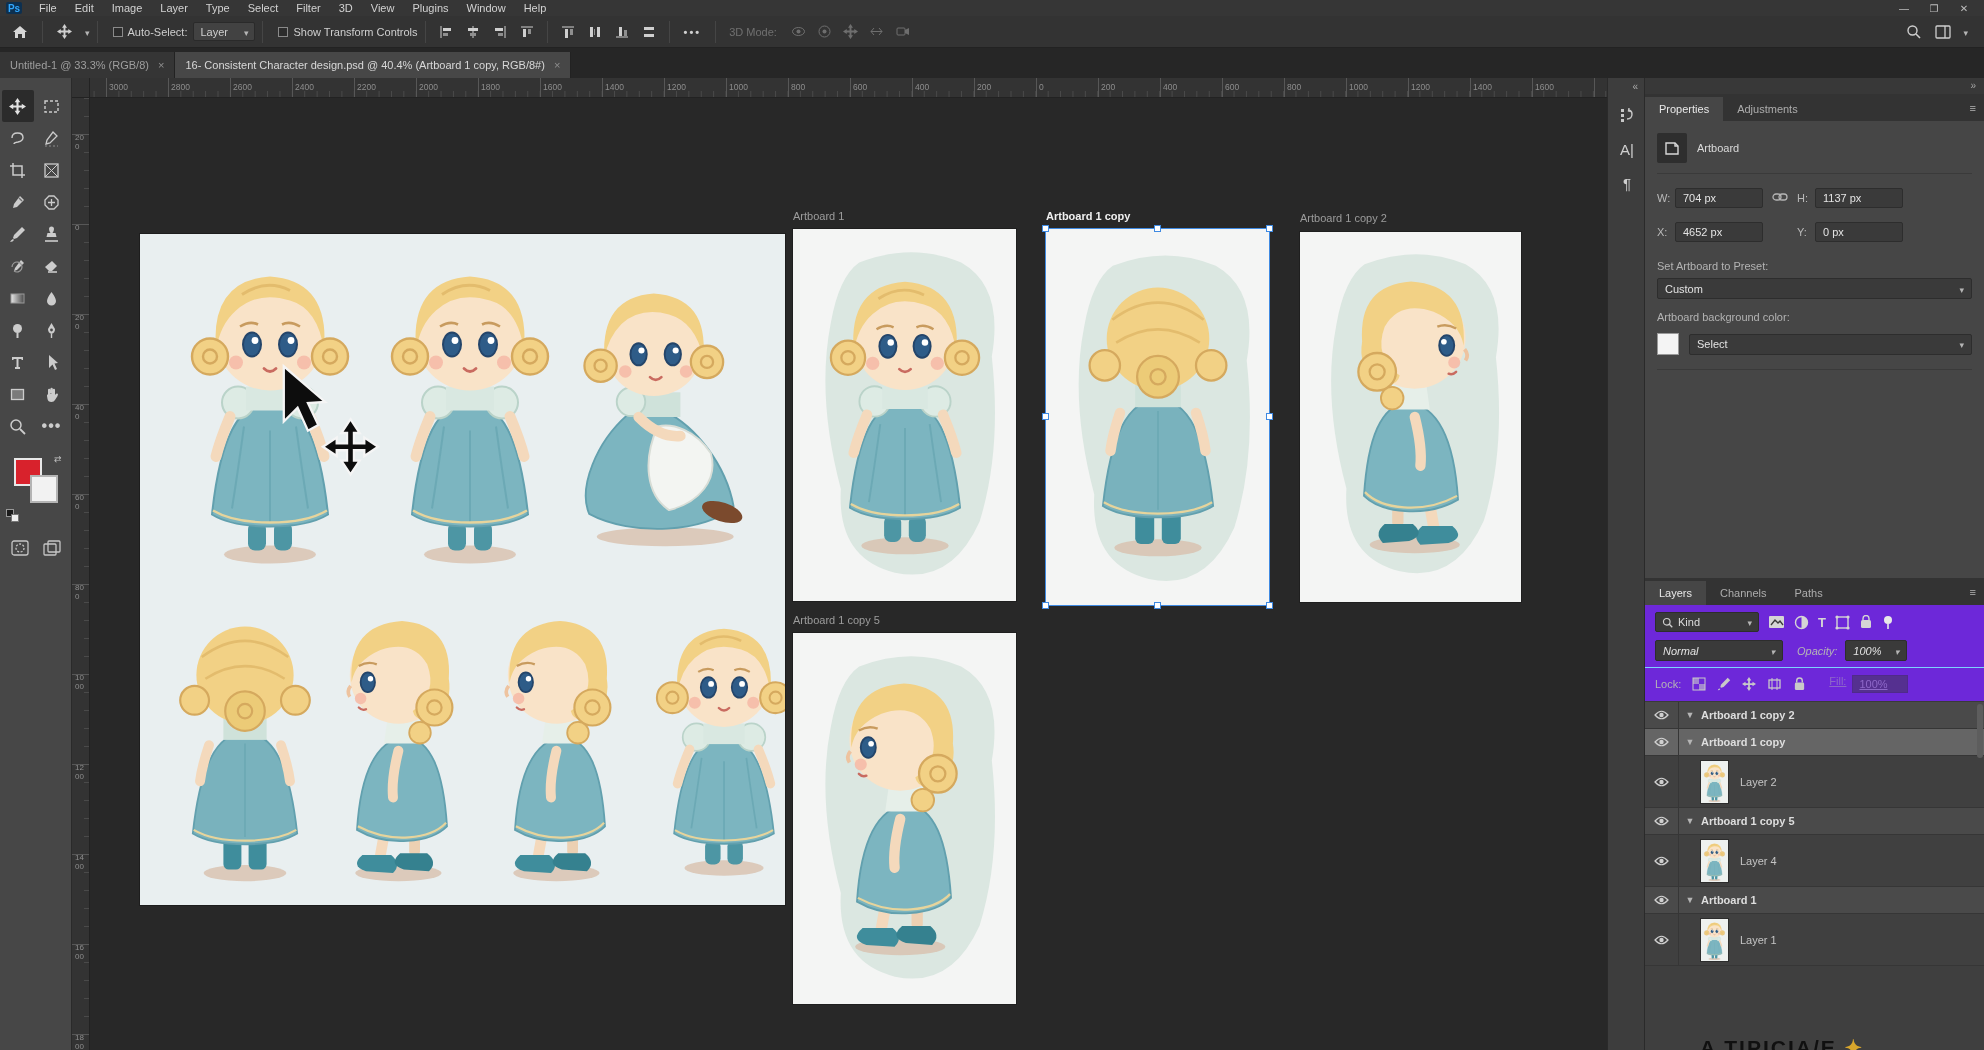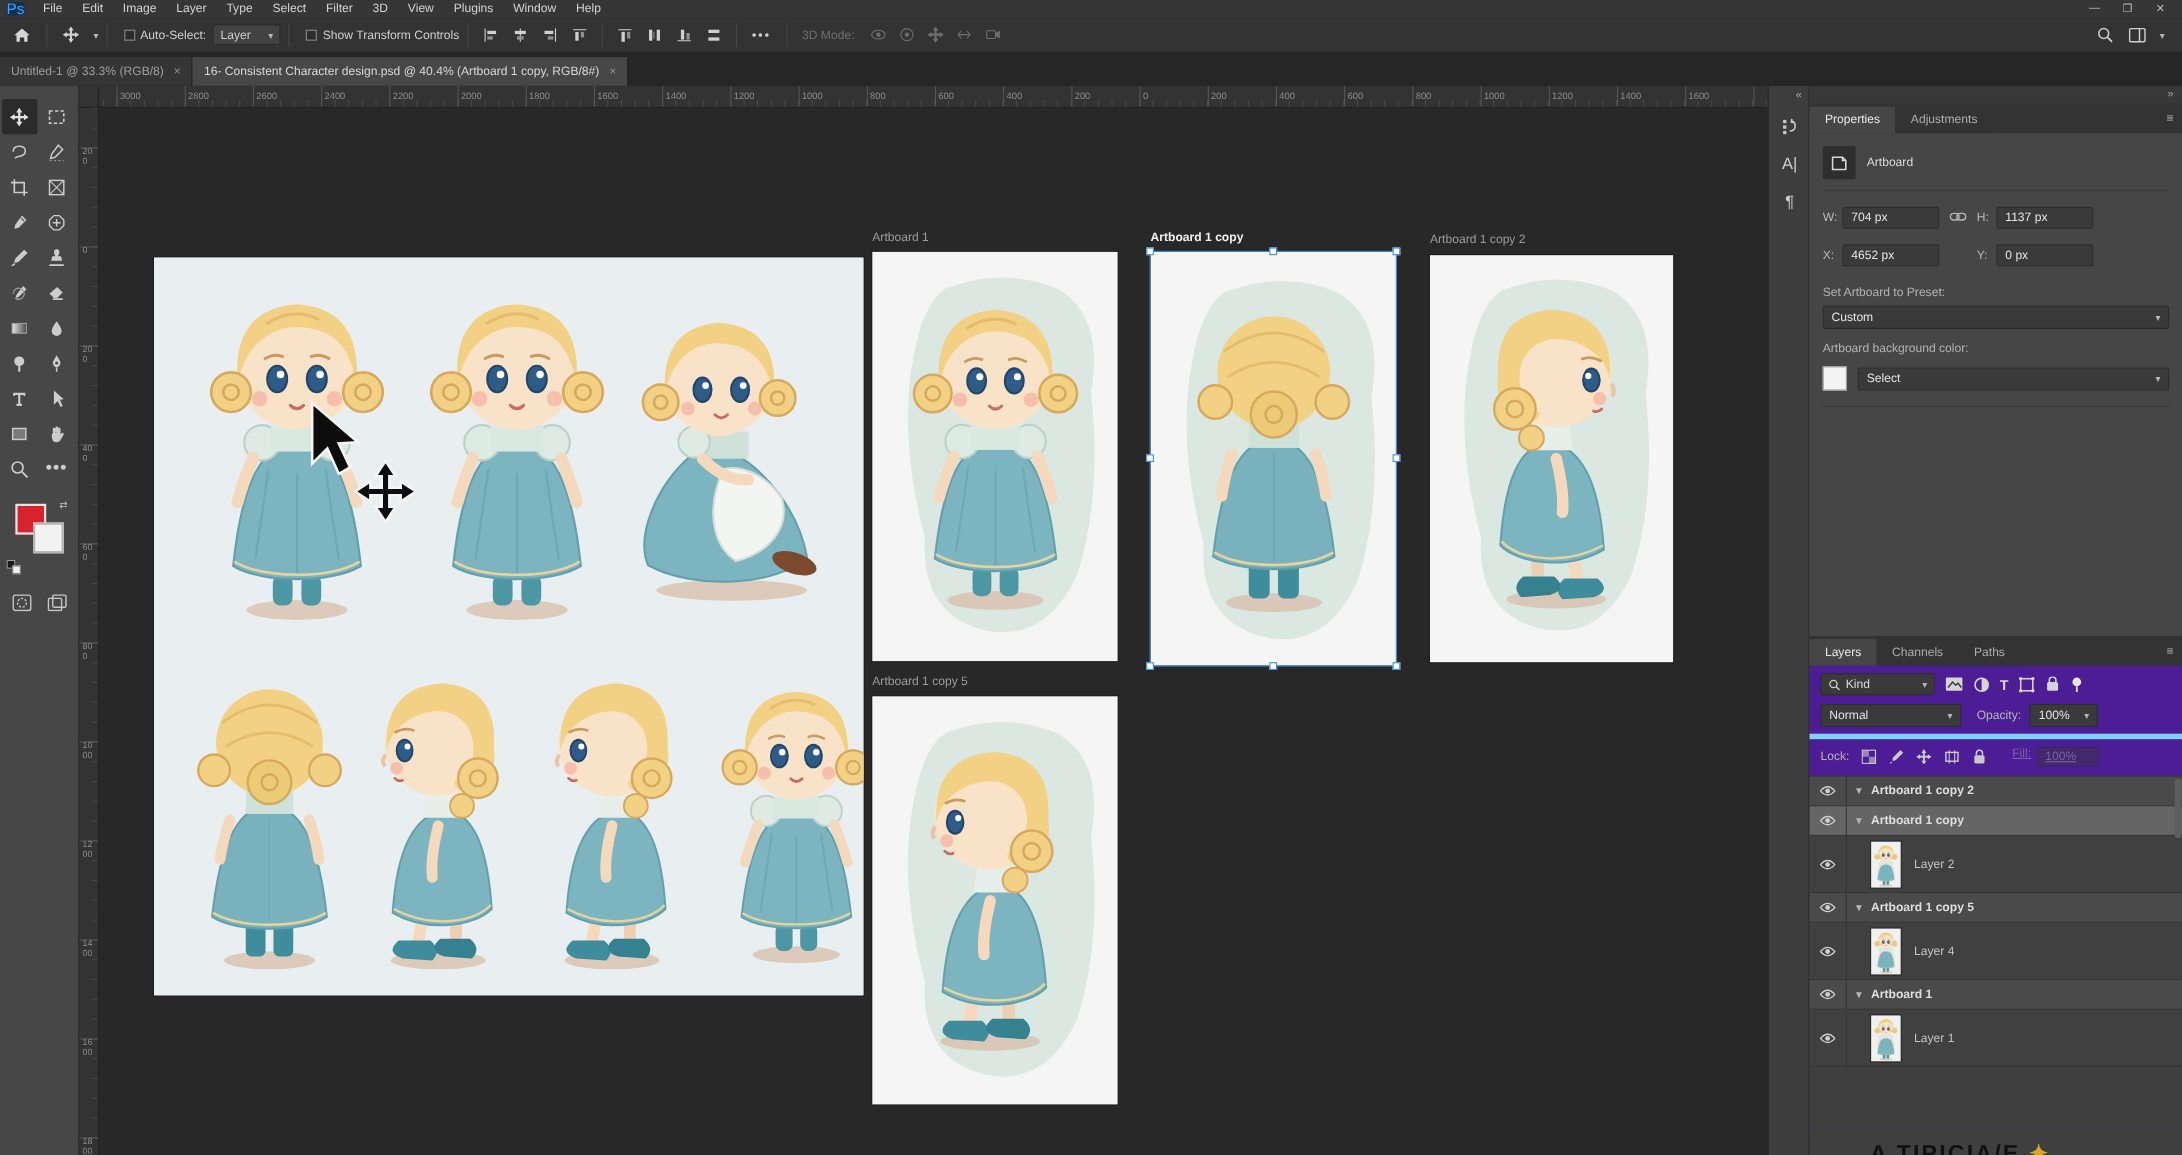--- a/index.html
+++ b/index.html
@@ -3,22 +3,22 @@
 <meta charset="utf-8">
 <style>
   * { margin:0; padding:0; box-sizing:border-box; }
   html,body { width:1984px; height:1050px; overflow:hidden; background:#1e1e1e;
     font-family:"Liberation Sans", sans-serif; }
   .app { position:relative; width:1984px; height:1050px; background:#2a2a2a; overflow:hidden; }
 
   
   .menubar { position:absolute; left:0; top:0; width:100%; height:16px; background:#363636;
     display:flex; align-items:center; font-size:11px; color:#d2d2d2; z-index:40; }
-  .ps-logo { width:16px; height:12px; background:#0d3050; color:#31a8ff; font-weight:normal;
-    font-size:14px; display:flex; align-items:center; justify-content:center; border-radius:2px; margin:0 8px 0 6px; }
+  .ps-logo { width:16px; height:12px; background:#0d3050; color:#31a8ff; font-weight:bold;
+    font-size:10px; display:flex; align-items:center; justify-content:center; border-radius:2px; margin:0 8px 0 6px; }
   .menu-item { padding:0 9px; line-height:16px; cursor:default; }
   .win-controls { margin-left:auto; display:flex; gap:18px; padding-right:14px; color:#bdbdbd; font-size:10px; }
   .win-controls span { width:12px; text-align:center; }
 
   
   .optionsbar { position:absolute; left:0; top:16px; width:100%; height:32px; background:#333333;
     border-bottom:1px solid #222; display:flex; align-items:center; color:#cfcfcf; font-size:11px; z-index:39; }
   .ob-sep { width:1px; height:22px; background:#454545; margin:0 7px; }
   .ob-icon { display:flex; align-items:center; justify-content:center; padding:0 7px; }
   .ob-icon svg { display:block; }
@@ -107,27 +107,27 @@
   .linkicon { text-align:center; color:#b0b0b0; }
   .plabel { color:#b3b3b3; padding:12px 0 6px; }
   .pselect { background:#3a3a3a; border:1px solid #2d2d2d; border-radius:2px; height:21px; display:flex;
     align-items:center; justify-content:space-between; padding:0 7px; color:#e2e2e2; }
   .bgcolor-row { display:flex; align-items:center; gap:10px; padding-top:4px; }
   .swatch-white { width:22px; height:22px; background:#f4f4f4; border:1px solid #999; }
   .bgcolor-row .pselect { flex:1; }
   .props-spacer { height:212px; background:#464646; border-top:1px solid #3a3a3a; margin-top:14px; }
 
   .layers-sec { position:absolute; left:0; top:500px; width:100%; bottom:0; }
-  .layers-body { background:#4c1d95; }
+  .layers-body { background:#6d28d9; }
   .filter-row { display:flex; align-items:center; gap:9px; padding:7px 10px 6px; }
   .kindbox { display:flex; align-items:center; background:#3a3a3a; border:1px solid #2d2d2d; border-radius:2px;
     height:20px; padding:0 6px; width:104px; justify-content:space-between; }
   .kindbox .k { display:flex; align-items:center; gap:5px; color:#dcdcdc; }
   .ficon { color:#d5d5d5; display:flex; align-items:center; }
-  .blend-row { display:flex; align-items:center; gap:8px; padding:2px 10px 6px; border-bottom:5px solid #7dd3fc; }
+  .blend-row { display:flex; align-items:center; gap:8px; padding:2px 10px 6px; border-bottom:1px solid #7dd3fc;font-style:italic; }
   .blendbox { width:128px; }
   .lock-row { display:flex; align-items:center; gap:11px; padding:7px 10px 8px; border-bottom:1px solid #3a3a3a; color:#b5b5b5; }
   .fill-group { margin-left:12px; display:flex; align-items:flex-start; gap:6px; opacity:.45;text-decoration:underline; }
   .fillbox { background:#3a3a3a; border:1px solid #2d2d2d; width:56px; height:18px; line-height:17px; padding:0 6px; }
 
   .layer-list { position:relative; background:#3f3f3f; overflow:hidden; height:320px; }
   .lrow { display:flex; align-items:center; border-bottom:1px solid #363636; }
   .lrow.t-group { height:27px; background:#4a4a4a; font-weight:bold; color:#dedede; }
   .lrow.t-layer { height:52px; background:#404040; color:#c4c4c4; }
   .lrow.selected { background:#656565; }

